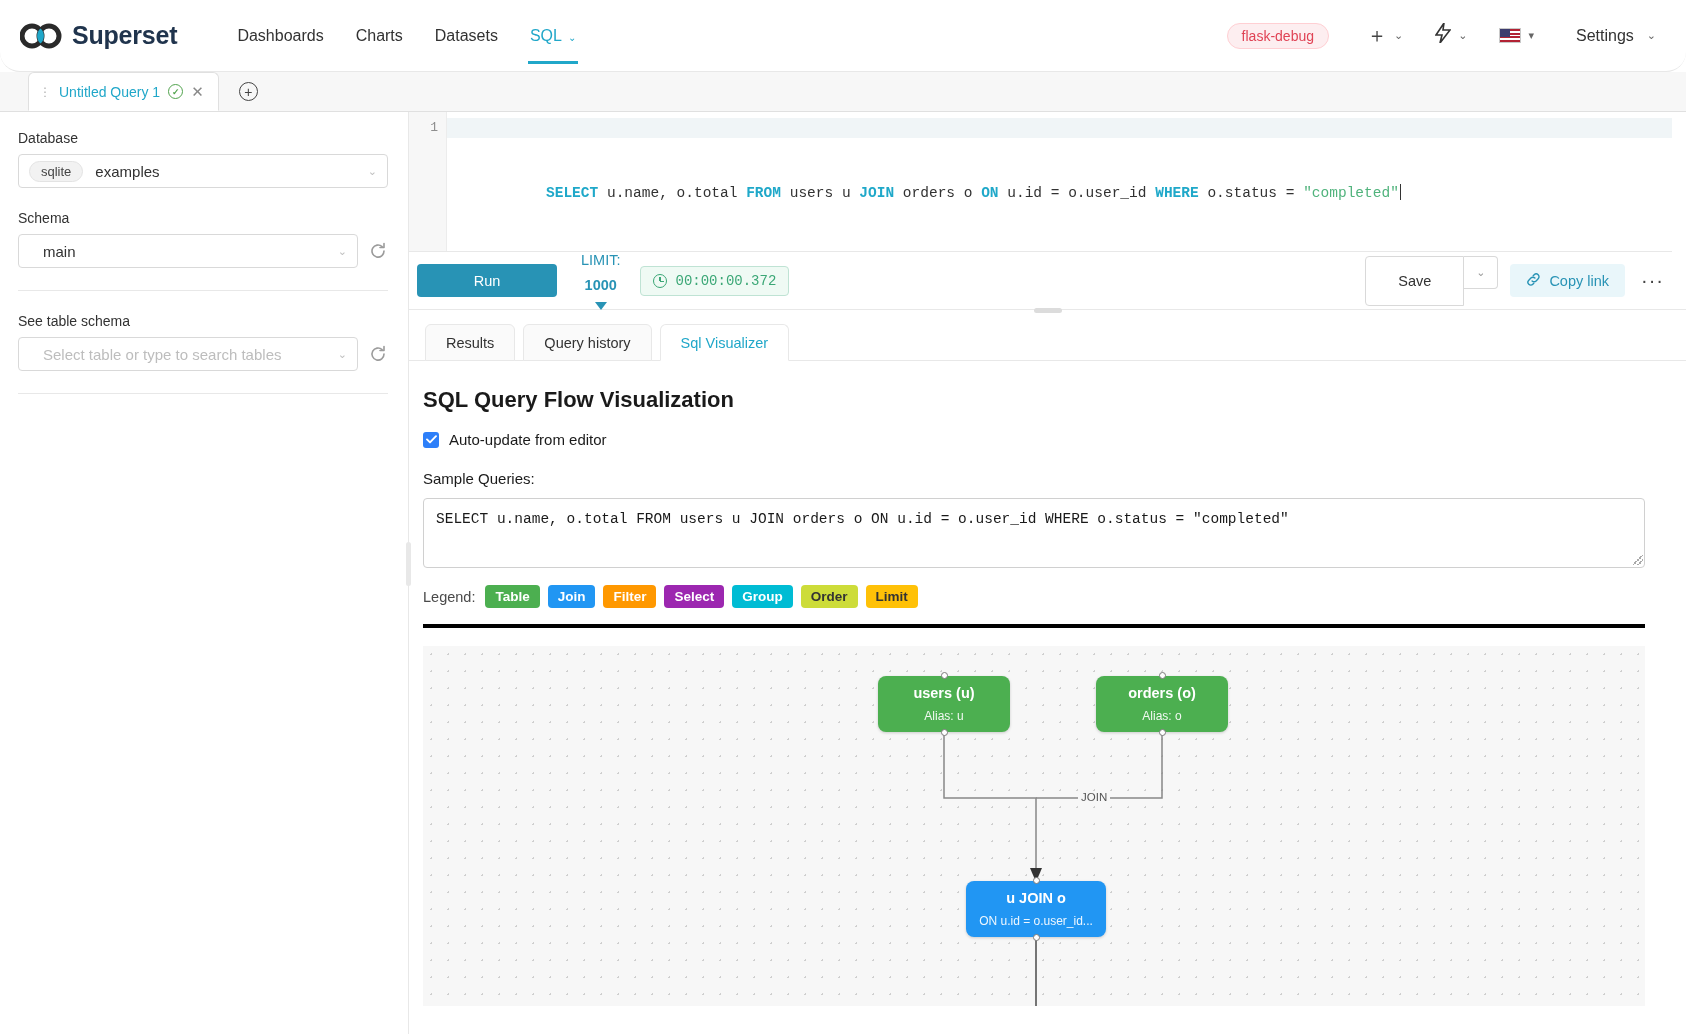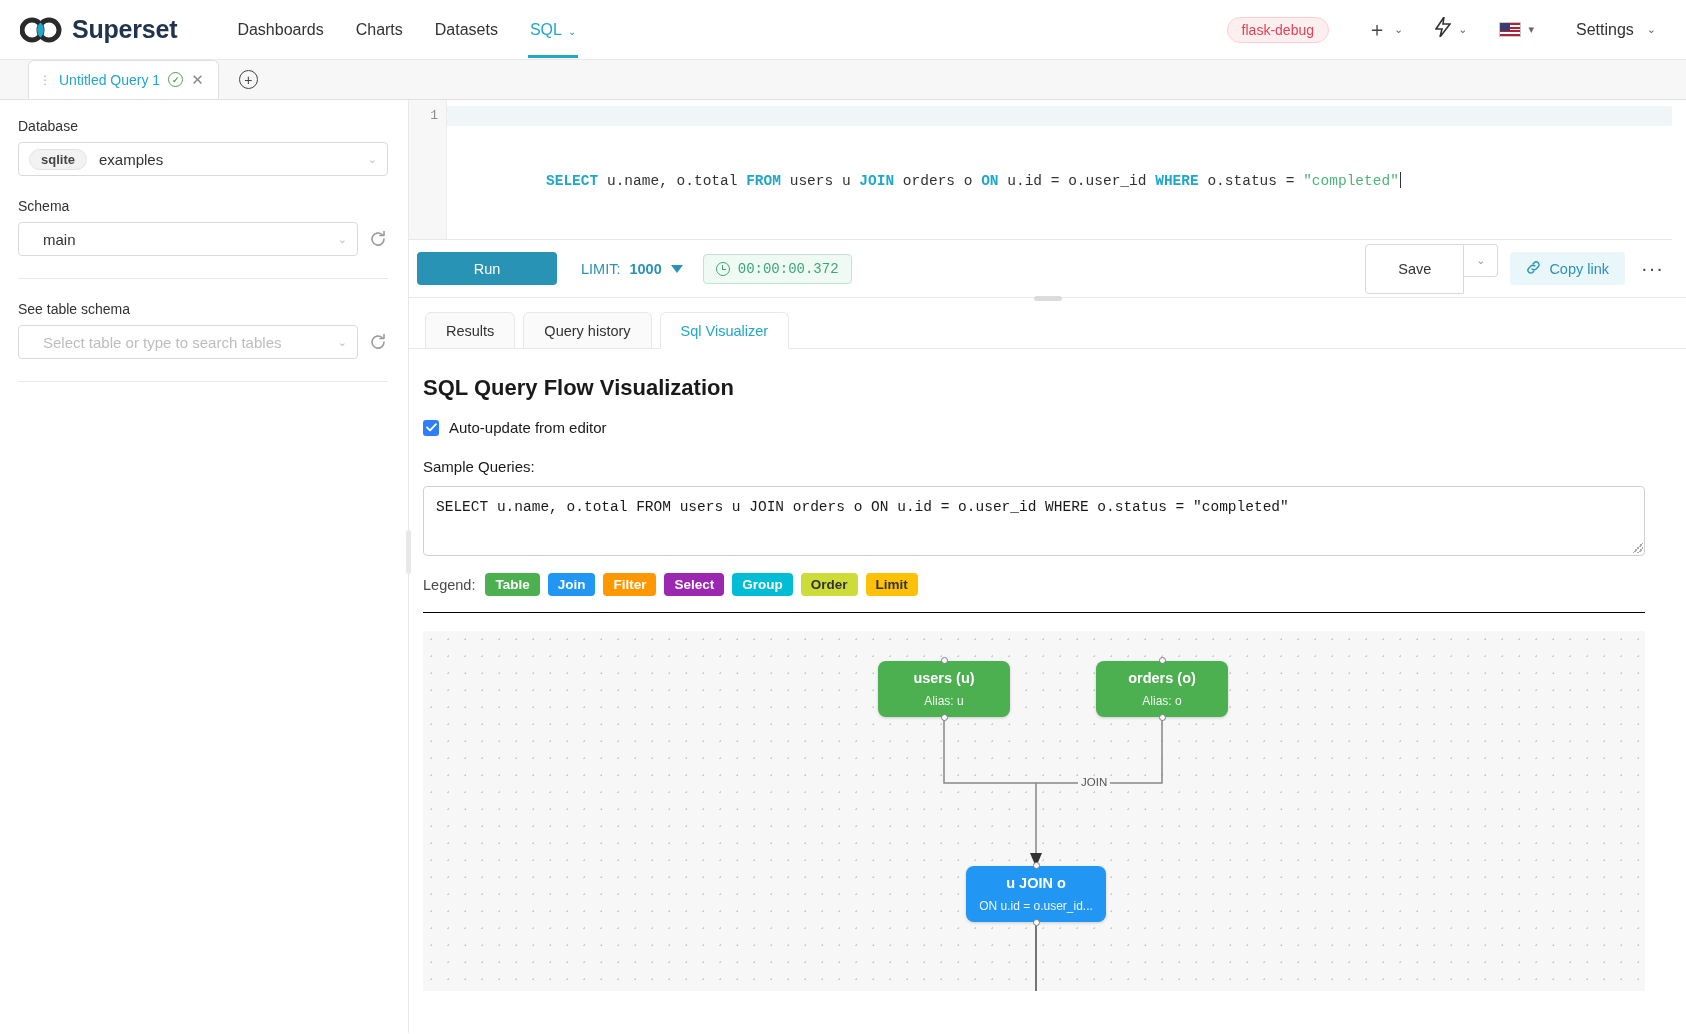--- a/index.html
+++ b/index.html
@@ -7,23 +7,23 @@
   body {
     width: 1686px; height: 1034px;
     font-family: "Liberation Sans", sans-serif;
     background: #fff; color: #323232;
     overflow: hidden;
     -webkit-font-smoothing: antialiased;
   }
 
   
   .navbar {
-    height: 60px; border-bottom: 1px solid #e8e8e8;
+    height: 72px; border-bottom: 1px solid #e8e8e8;
     display: flex; align-items: center; padding: 0 22px 0 20px;
-    background: #fff; position: relative;
+    background: #fff; position: relative; border-radius: 20px;
   }
   .brand { display:flex; align-items:center; gap:10px; margin-right: 44px; }
   .brand-logo { width: 42px; height: 26px; position: relative; flex:none; }
   .brand-name { font-size: 25px; font-weight: 700; color: #20344d; letter-spacing:-0.2px;}
   .nav-links { display:flex; align-items:center; gap: 0; }
   .nav-link {
     font-size: 16px; color: #323232; padding: 19px 16px; cursor:pointer;
     position: relative; white-space: nowrap; text-align: center;
   }
   .nav-link.active { color: #20a7c9; }
@@ -87,21 +87,21 @@
     border-right: 1px solid #e8e8e8; background:#fff; position:relative;
   }
   .field-label { font-size: 14px; color:#323232; margin-bottom: 8px; }
   .select-box {
     height: 34px; border: 1px solid #d9d9d9; border-radius: 4px;
     display:flex; align-items:center; padding: 0 10px 0 10px;
     font-size: 15px; color:#323232; background:#fff; cursor:pointer; position:relative;
   }
   .db-pill {
     background:#f2f2f2; border:1px solid #e3e3e3; border-radius: 12px;
-    font-size: 13px; padding: 2px 11px; margin-right: 12px; color:#444;font-weight:bold;
+    font-size: 13px; padding: 2px 11px; margin-right: 12px; color:#444;
   }
   .sel-caret { margin-left:auto; color:#bfbfbf; font-size: 11px; }
   .field-row { display:flex; align-items:center; gap: 10px; }
   .field-row .select-box { flex:1;padding-left:24px; }
   .refresh-ico {
     width: 20px; height:20px; flex:none; cursor:pointer; color:#9b9b9b;
   }
   .placeholder { color:#bdbdbd; }
   .mt22 { margin-top: 22px; }
   .divider { height:1px; background:#e8e8e8; margin: 22px 0 0 0; }
@@ -141,21 +141,21 @@
     height: 58px; display:flex; align-items:center; padding: 0 18px 0 8px;
     border-bottom: 1px solid #e8e8e8; position:relative; background:#fff;
   }
   .run-btn {
     width: 140px; height: 33px; background:#2893b5; color:#fff; border:none;
     border-radius: 4px; font-size: 14.5px; cursor:pointer;
     font-family:"Liberation Sans", sans-serif;
   }
   .limit-ctl {
     margin-left: 24px; font-size: 14.5px; color:#2893b5; cursor:pointer;
-    display:flex; align-items:center; gap: 9px;
+    display:flex; align-items:center; gap: 9px; flex-direction: column;
   }
   .limit-ctl b { font-weight:700; }
   .tri-down {
     width:0;height:0;border-left:6px solid transparent;border-right:6px solid transparent;
     border-top:8px solid #2893b5;
   }
   .timer {
     margin-left: 20px; border:1px solid #bfe3d4; background:#effaf4; color:#3ba776;
     border-radius: 4px; height: 30px; display:flex; align-items:center; gap: 8px;
     padding: 0 12px; font-size: 14px; font-family:"Liberation Mono", monospace;
@@ -229,21 +229,21 @@
   .ta-wrap { position:relative; width: 1222px; }
   .ta-grip {
     position:absolute; right: 2px; bottom: 3px; width: 10px; height: 10px;
     background:
       linear-gradient(135deg, transparent 0 45%, #aaa 45% 55%, transparent 55% 100%),
       linear-gradient(135deg, transparent 0 70%, #aaa 70% 80%, transparent 80% 100%);
   }
 
   .legend-row {
     display:flex; align-items:center; gap: 8px; margin: 17px 0 0 0;
-    padding-bottom: 16px; border-bottom: 1px solid #000000; width: 1222px;
+    padding-bottom: 16px; border-bottom: 4px solid #000000; width: 1222px;
   }
   .legend-label { font-size: 14.5px; color:#4a4a4a; margin-right: 2px;}
   .chip {
     border-radius: 4px; padding: 4px 10px; font-size: 13.5px; font-weight:700; color:#fff;
   }
 
   
   .canvas {
     width: 1222px; height: 360px; margin-top: 18px;
     background-color: #f7f7f7;

